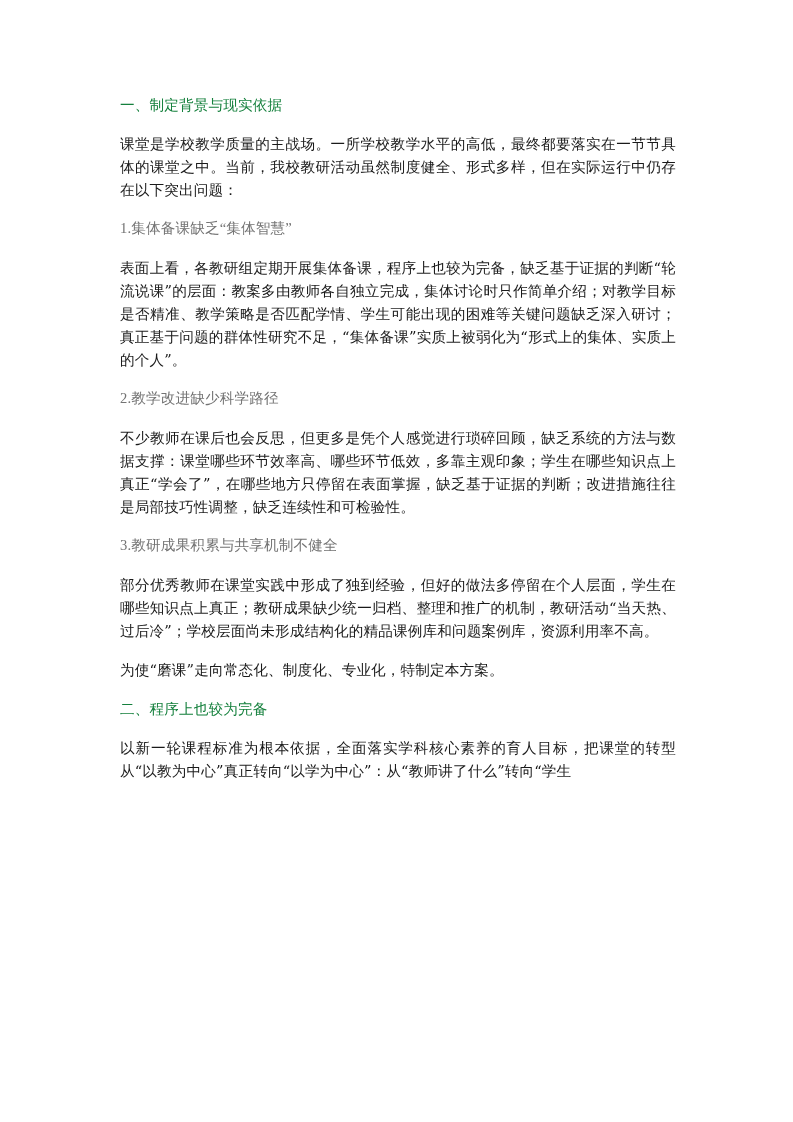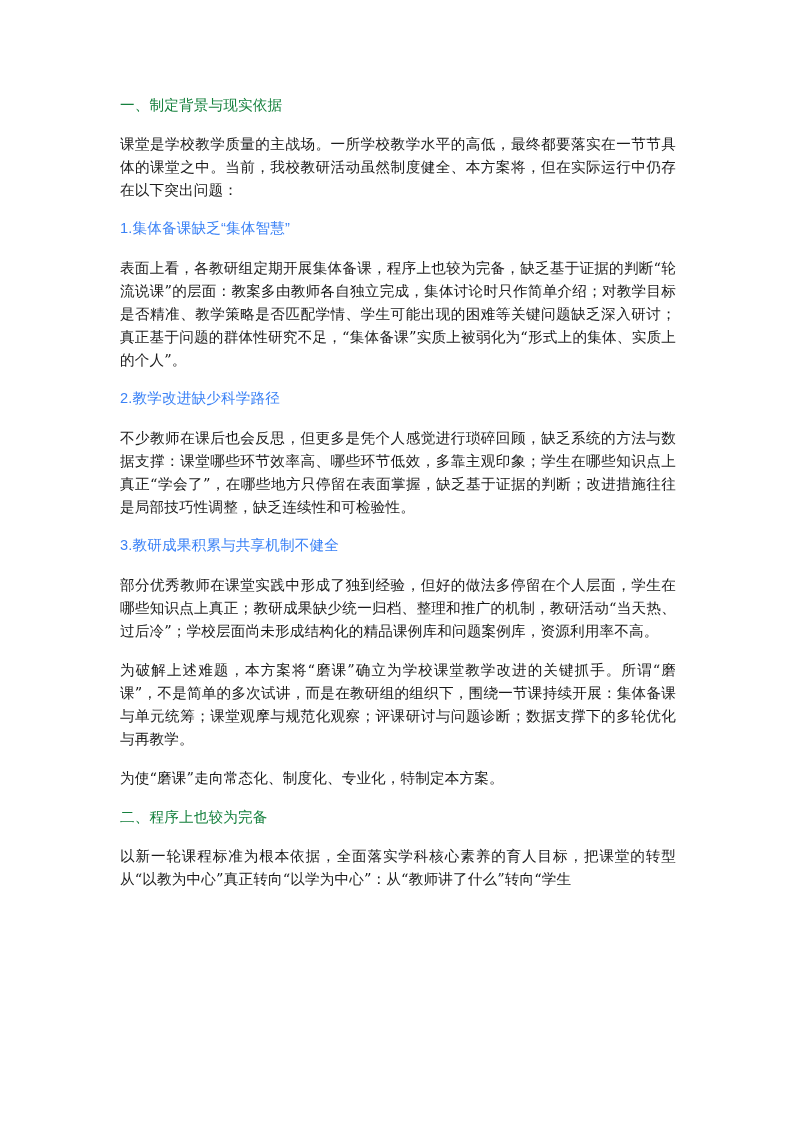--- a/index.html
+++ b/index.html
@@ -14,45 +14,44 @@
     font-size: 14.6px;
     line-height: 23px;
     letter-spacing: 0.15px;
   }
   .h1 {
     font-size: 14.6px;
     margin: 0 0 16px 0;
     color: #15803d;
   }
   .h2 {
-    font-family: Liberation Sans, sans-serif;
+    font-family: Liberation Serif, serif;
     font-size: 14.6px;
     margin: 0 0 16px 0;
-    color: #3b82f6;
+    color: #737373;
   }
   p.para {
     margin: 0 0 16px 0;
     text-align: justify;
   }
 </style>
 </head>
 <body>
 
 <div class="page">
   <div class="h1">一、制定背景与现实依据</div>
-  <p class="para">课堂是学校教学质量的主战场。一所学校教学水平的高低，最终都要落实在一节节具体的课堂之中。当前，我校教研活动虽然制度健全、本方案将，但在实际运行中仍存在以下突出问题：</p>
+  <p class="para">课堂是学校教学质量的主战场。一所学校教学水平的高低，最终都要落实在一节节具体的课堂之中。当前，我校教研活动虽然制度健全、形式多样，但在实际运行中仍存在以下突出问题：</p>
 
   <div class="h2">1.集体备课缺乏“集体智慧”</div>
   <p class="para">表面上看，各教研组定期开展集体备课，程序上也较为完备，缺乏基于证据的判断“轮流说课”的层面：教案多由教师各自独立完成，集体讨论时只作简单介绍；对教学目标是否精准、教学策略是否匹配学情、学生可能出现的困难等关键问题缺乏深入研讨；真正基于问题的群体性研究不足，“集体备课”实质上被弱化为“形式上的集体、实质上的个人”。</p>
 
   <div class="h2">2.教学改进缺少科学路径</div>
   <p class="para">不少教师在课后也会反思，但更多是凭个人感觉进行琐碎回顾，缺乏系统的方法与数据支撑：课堂哪些环节效率高、哪些环节低效，多靠主观印象；学生在哪些知识点上真正“学会了”，在哪些地方只停留在表面掌握，缺乏基于证据的判断；改进措施往往是局部技巧性调整，缺乏连续性和可检验性。</p>
 
   <div class="h2">3.教研成果积累与共享机制不健全</div>
   <p class="para">部分优秀教师在课堂实践中形成了独到经验，但好的做法多停留在个人层面，学生在哪些知识点上真正；教研成果缺少统一归档、整理和推广的机制，教研活动“当天热、过后冷”；学校层面尚未形成结构化的精品课例库和问题案例库，资源利用率不高。</p>
 
-  <p class="para">为破解上述难题，本方案将“磨课”确立为学校课堂教学改进的关键抓手。所谓“磨课”，不是简单的多次试讲，而是在教研组的组织下，围绕一节课持续开展：集体备课与单元统筹；课堂观摩与规范化观察；评课研讨与问题诊断；数据支撑下的多轮优化与再教学。</p>
   <p class="para">为使“磨课”走向常态化、制度化、专业化，特制定本方案。</p>
 
   <div class="h1">二、程序上也较为完备</div>
 
   <p class="para">以新一轮课程标准为根本依据，全面落实学科核心素养的育人目标，把课堂的转型从“以教为中心”真正转向“以学为中心”：从“教师讲了什么”转向“学生</p>
 </div>
 
 </body></html>

